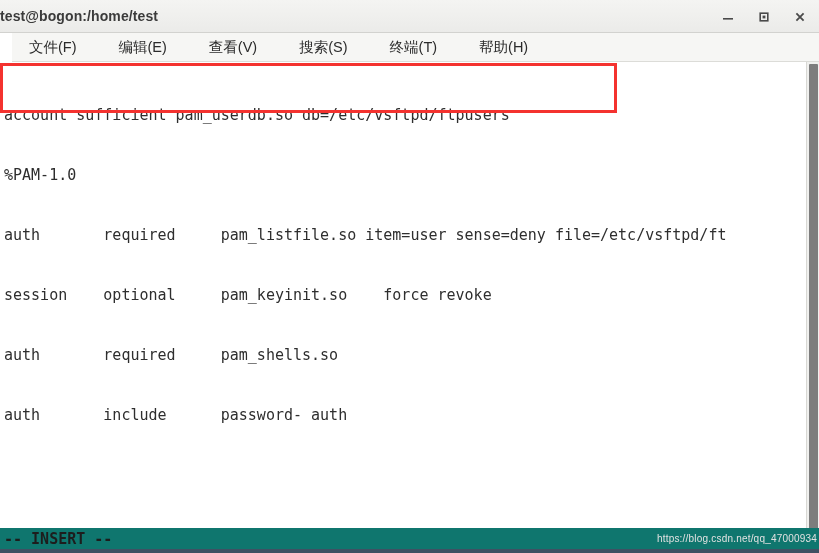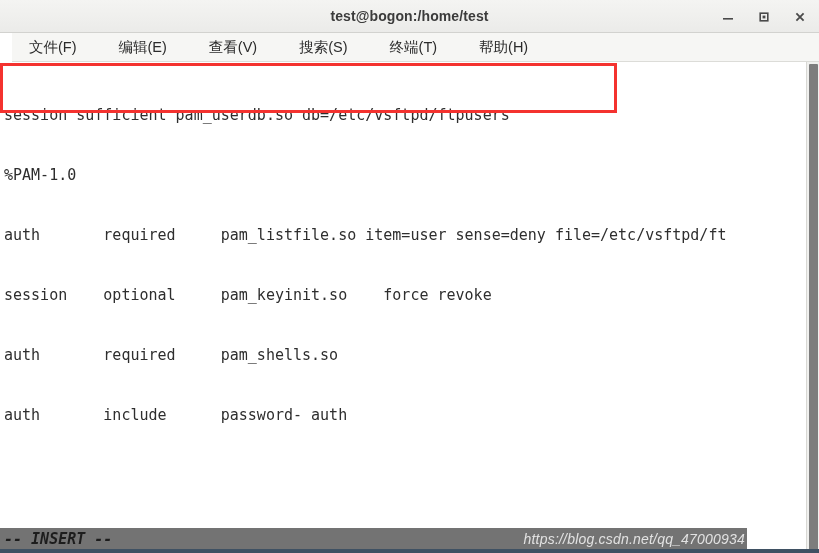--- a/index.html
+++ b/index.html
@@ -26,21 +26,21 @@
     background: linear-gradient(to bottom, #f4f4f2 0%, #ebebe9 100%);
     border-bottom: 1px solid #d2d2cf;
     box-sizing: border-box;
   }
   .title-text {
     position: absolute;
     left: 0; top: 0;
     width: 819px;
     height: 33px;
     line-height: 33px;
-    text-align: center;
+    text-align: left;
     font-size: 14px;
     font-weight: bold;
     color: #3b3b3b;
     letter-spacing: 0.1px;
     white-space: nowrap;
   }
   .win-btns {
     position: absolute;
     right: 6px; top: 0;
     height: 33px;
@@ -136,42 +136,41 @@
     height: 487px;
     background: #7d7d7d;
     border-radius: 1px;
   }
 
   
   .statusbar {
     position: absolute;
     left: 0;
     top: 528px;
-    width: 747px;
+    width: 819px;
     height: 22px;
-    background: #737373;
-    font-style: italic;
+    background: #0f766e;
   }
   .status-text {
     position: absolute;
     left: 4px;
     top: 0px;
     font-family: "DejaVu Sans Mono", "Liberation Mono", monospace;
     font-size: 15px;
     line-height: 22px;
     font-weight: bold;
     color: #1d1d1d;
     white-space: pre;
   }
   .watermark {
     position: absolute;
     right: 2px;
     top: 1px;
     font-family: "Liberation Sans", sans-serif;
-    font-size: 14px;
+    font-size: 10px;
     line-height: 20px;
     color: #e2e2e2;
     white-space: nowrap;
     letter-spacing: 0.2px;
   }
   .bottom-border {
     position: absolute;
     left: 0;
     top: 549px;
     width: 819px;
@@ -216,21 +215,21 @@
     <div class="menu-item">文件(F)</div>
     <div class="menu-item">编辑(E)</div>
     <div class="menu-item">查看(V)</div>
     <div class="menu-item">搜索(S)</div>
     <div class="menu-item">终端(T)</div>
     <div class="menu-item">帮助(H)</div>
   </div>
 
   <div class="terminal">
     <div class="term-text">
-      <div class="term-line">session sufficient pam_userdb.so db=/etc/vsftpd/ftpusers</div>
+      <div class="term-line">account sufficient pam_userdb.so db=/etc/vsftpd/ftpusers</div>
       <div class="term-line">%PAM-1.0</div>
       <div class="term-line">auth       required     pam_listfile.so item=user sense=deny file=/etc/vsftpd/ft</div>
       <div class="term-line">session    optional     pam_keyinit.so    force revoke</div>
       <div class="term-line">auth       required     pam_shells.so</div>
       <div class="term-line">auth       include      password- auth</div>
       
       
       
       
     </div>

